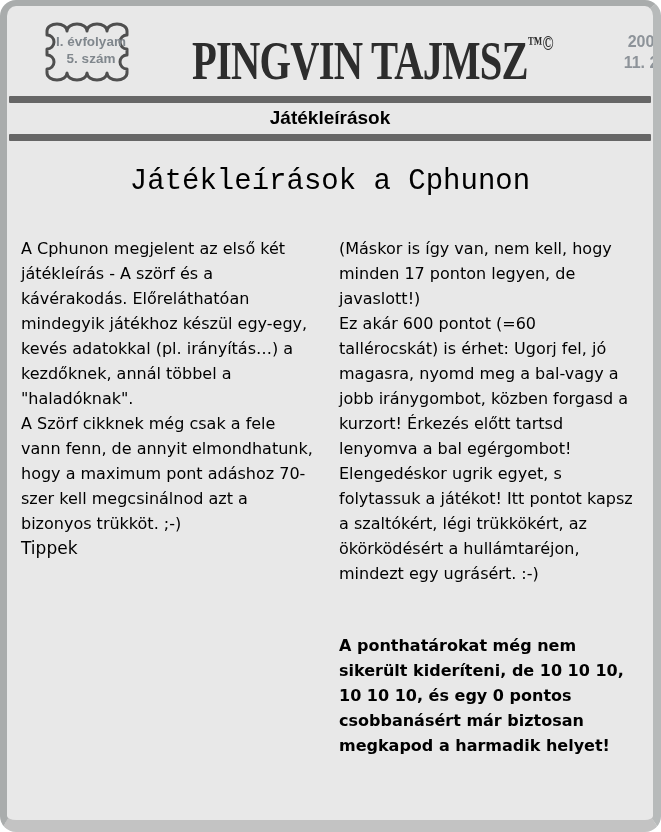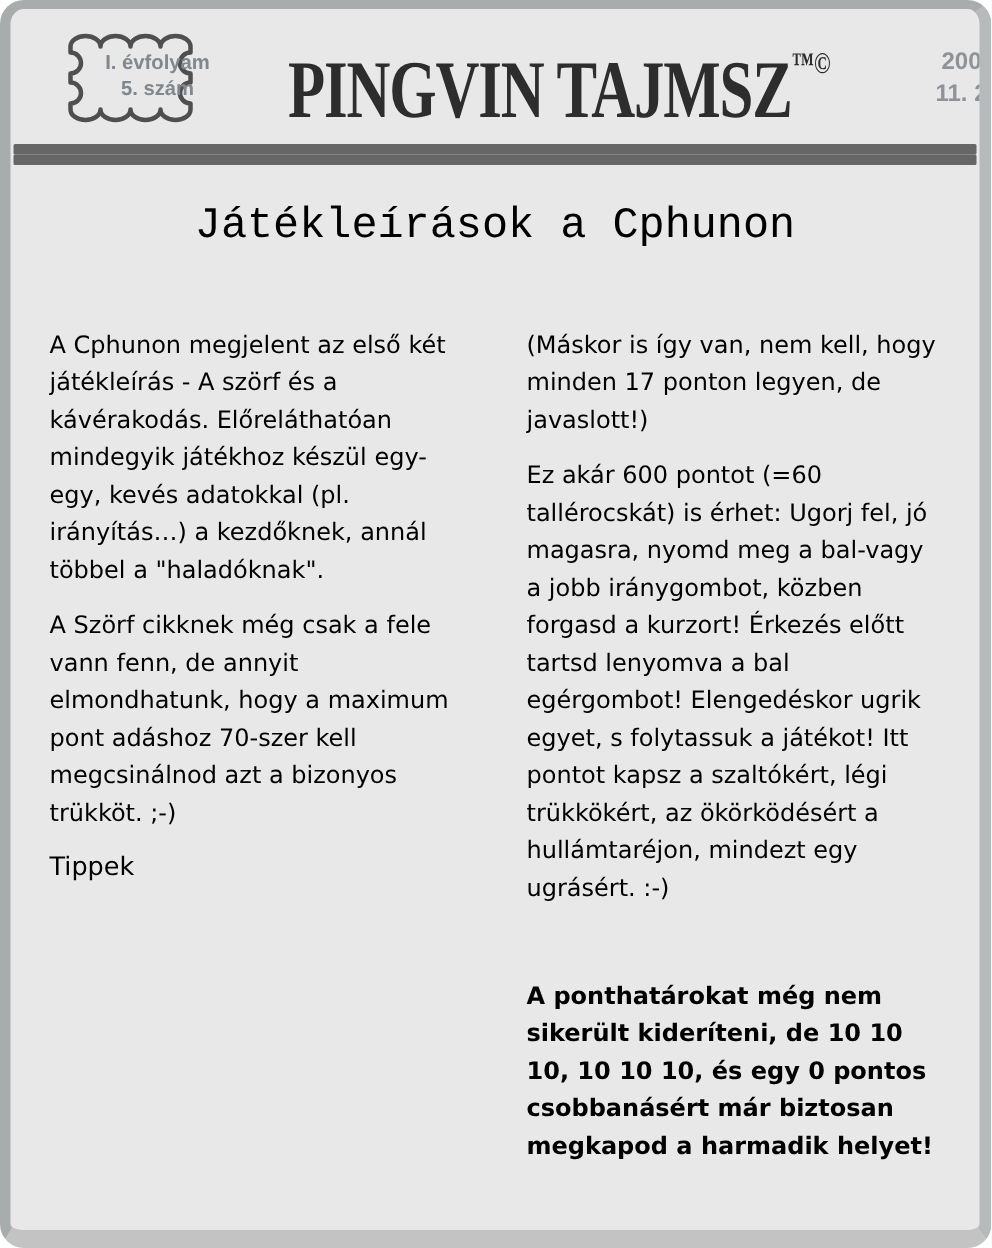--- a/index.html
+++ b/index.html
@@ -18,21 +18,21 @@
   }
   
   .masthead {
     display:flex; align-items:center;
     padding:10px 16px 2px 26px;
     height:72px;
   }
   .stamp { position:relative; width:108px; height:66px; flex:0 0 auto; }
   .stamp svg { position:absolute; left:0; top:0; }
   .stamp-text {
-    position:absolute; left:18px; top:14px; width:108px;
+    position:absolute; left:4px; top:14px; width:108px;
     text-align:center;
     font-family:"Liberation Sans", sans-serif;
     font-size:13.5px; font-weight:600; line-height:17px;
     color:#80878d;
   }
   .masthead-title {
     flex:1 1 auto; text-align:right;
     white-space:nowrap;
   }
   .masthead-title .big {
@@ -81,21 +81,21 @@
   }
   .cols {
     display:grid;
     grid-template-columns:1fr 1fr;
     column-gap:20px;
     padding:0 16px 0 14px;
     margin-top:38px;
     font-size:16px;
     line-height:25px;
   }
-  .col p { margin:12px; }
+  .col p { margin:0; }
   .tips-heading {
     margin-top:40px;
     font-size:17px;
   }
   .tips-text { margin-top:22px !important; }
   .right-block2 { margin-top:47px !important;font-weight:bold; }
 </style>
 </head>
 <body>
 
@@ -121,20 +121,21 @@
       <span class="big"><span>PINGVIN TAJMSZ</span><span class="tm">™©</span></span>
     </div>
 
     <div class="issue-date">
       <div>2007.</div>
       <div>11. 23.</div>
     </div>
   </div>
 
   <div class="rule top"></div>
+  <div class="section-title">Játékleírások</div>
   <div class="rule"></div>
 
   <h1 class="article-title" style="font-weight:normal; margin-bottom:0;">Játékleírások a Cphunon</h1>
 
   <div class="cols">
 
     <div class="col">
       <p>A Cphunon megjelent az első két játékleírás - A szörf és a kávérakodás. Előreláthatóan mindegyik játékhoz készül egy-egy, kevés adatokkal (pl. irányítás…)  a kezdőknek, annál többel a "haladóknak".</p>
       <p>A Szörf cikknek még csak a fele vann fenn, de annyit elmondhatunk, hogy a maximum pont adáshoz 70-szer kell megcsinálnod azt a bizonyos trükköt. ;-)</p>
       <p class="tips-heading">Tippek</p>

